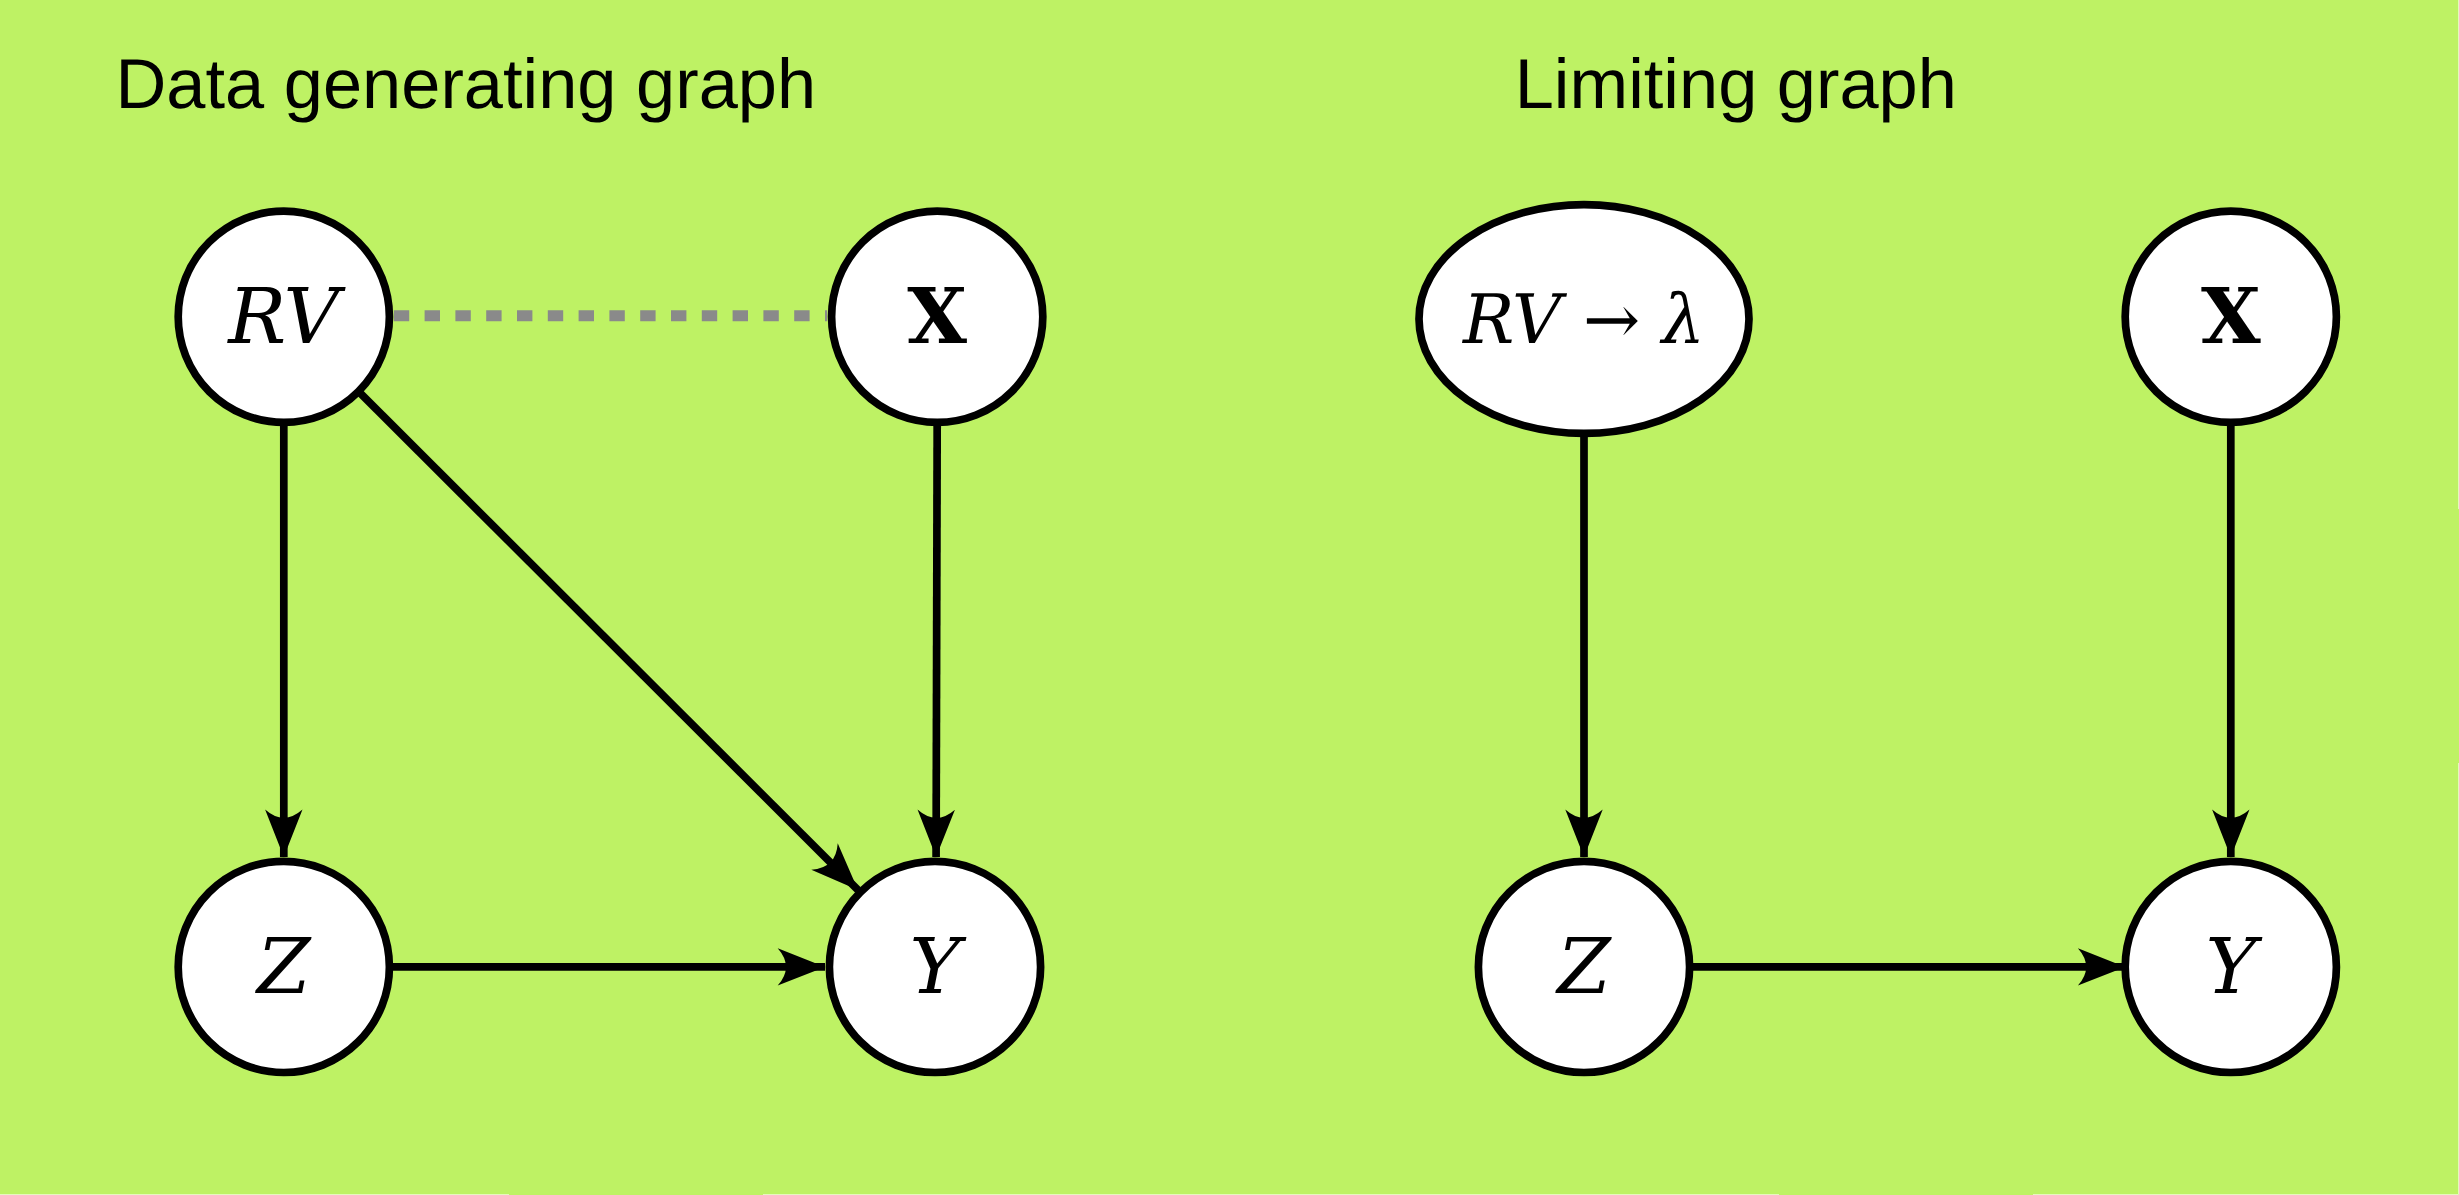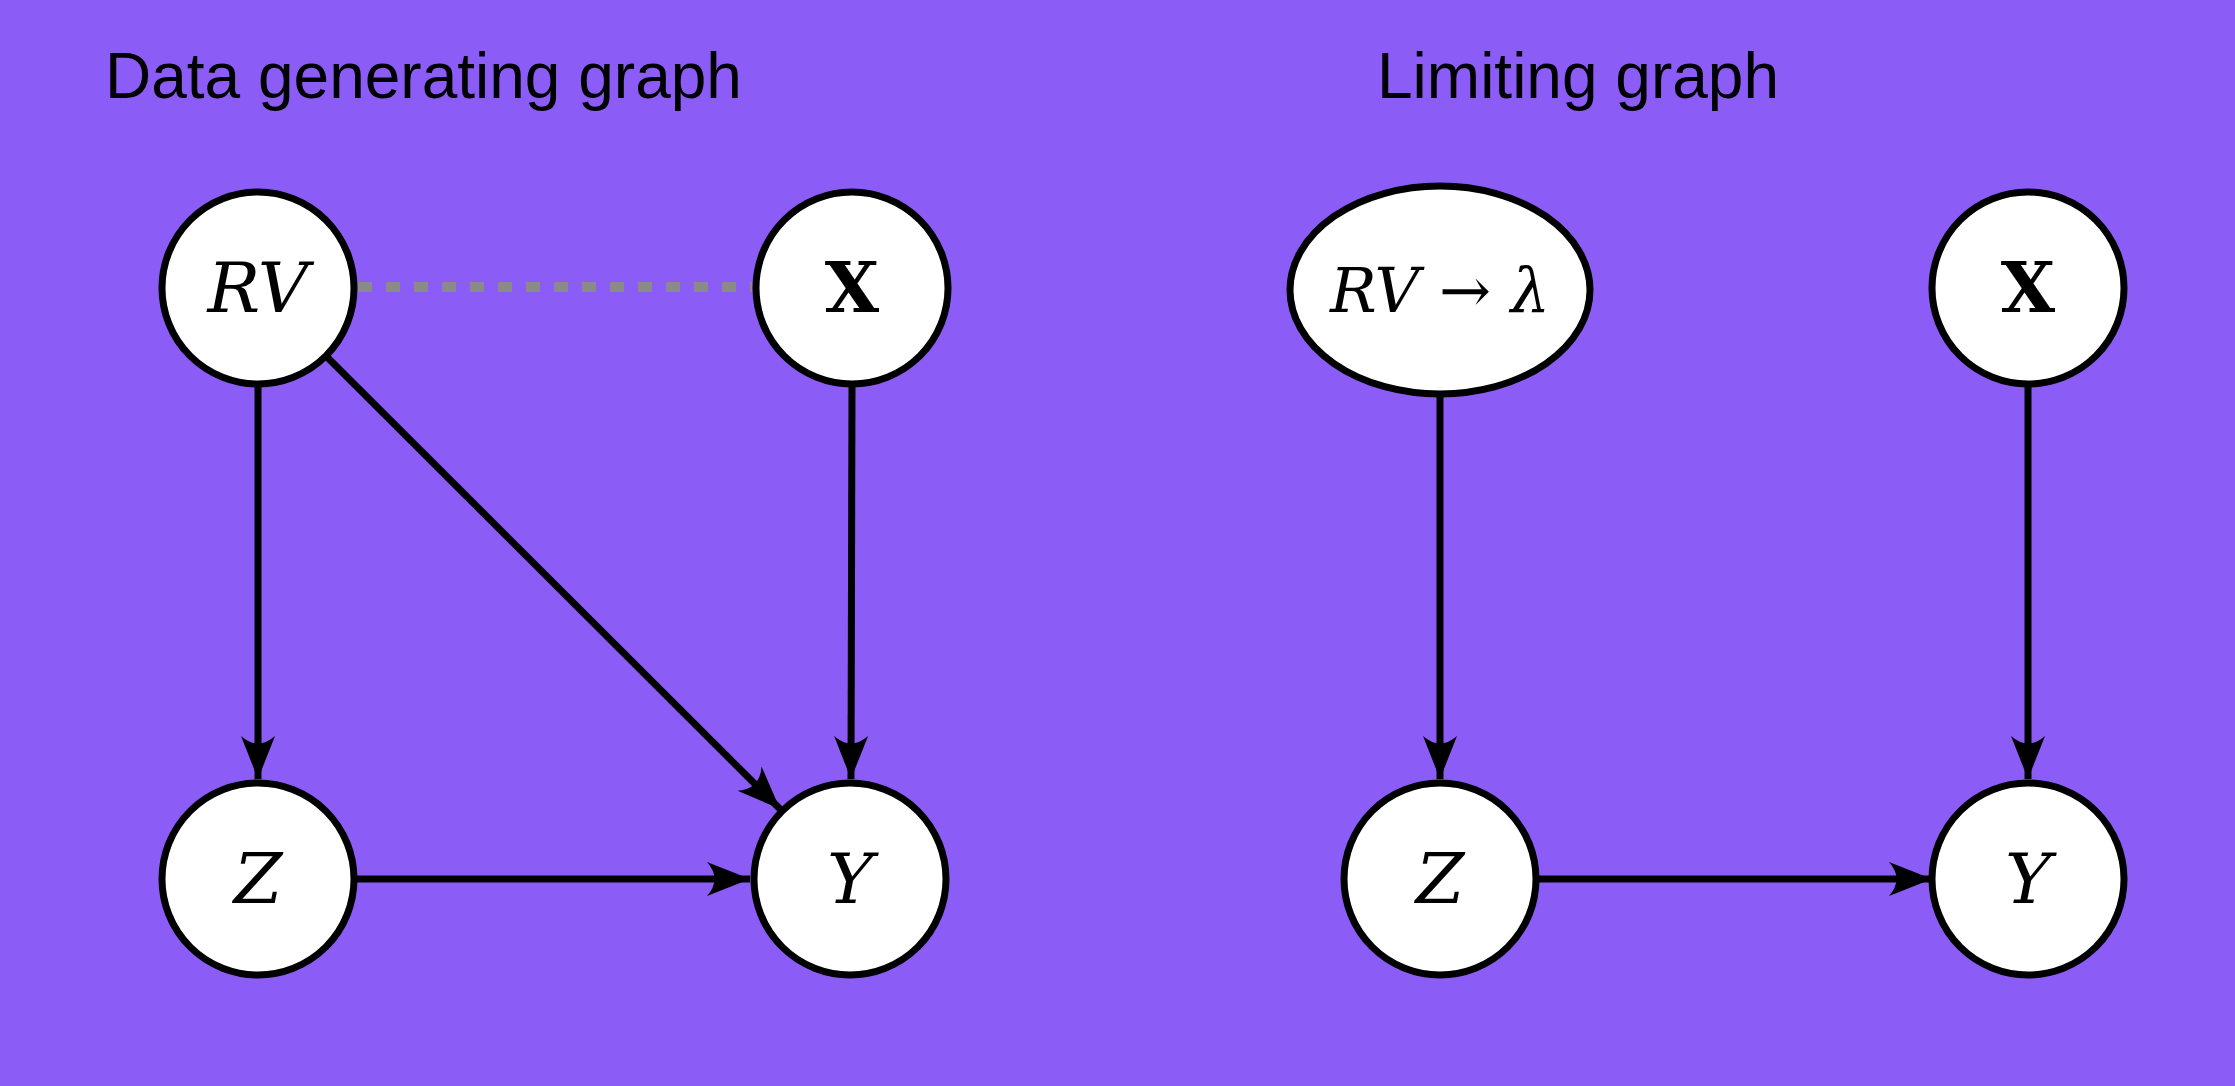--- a/index.html
+++ b/index.html
@@ -4,21 +4,21 @@
 <style>
   html, body {
     margin: 0;
     padding: 0;
     background: #ffffff;
   }
   .stage {
     position: relative;
     width: 2235px;
     height: 1086px;
-    background: #8b5cf6;
+    background: #bef264;
     overflow: hidden;
   }
   svg { display: block; }
   .title {
     font-family: "Liberation Sans", "DejaVu Sans", sans-serif;
     font-size: 64px;
     fill: #000000;
   }
   .node-label {
     font-family: "DejaVu Serif", "Liberation Serif", serif;

